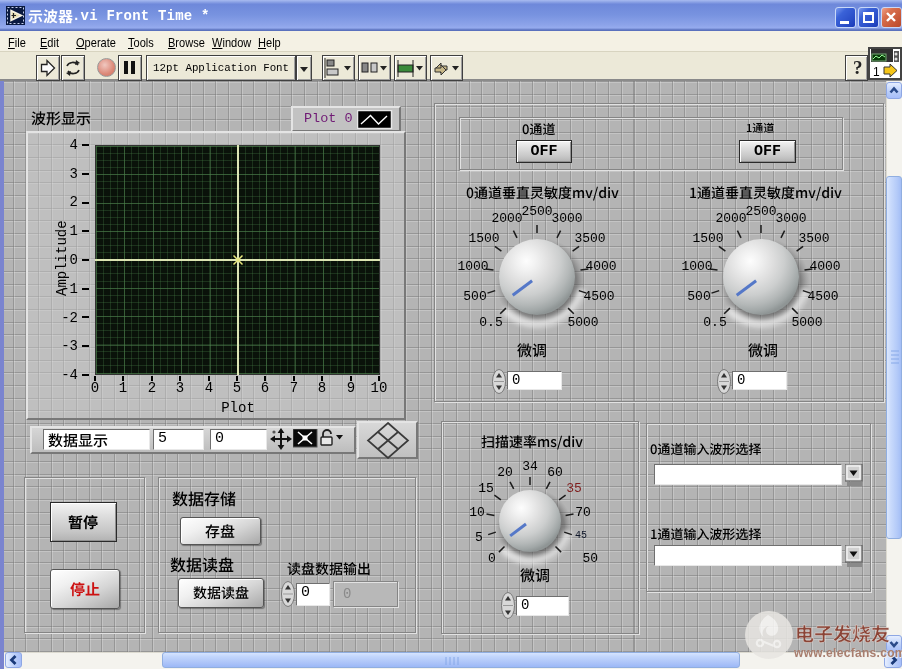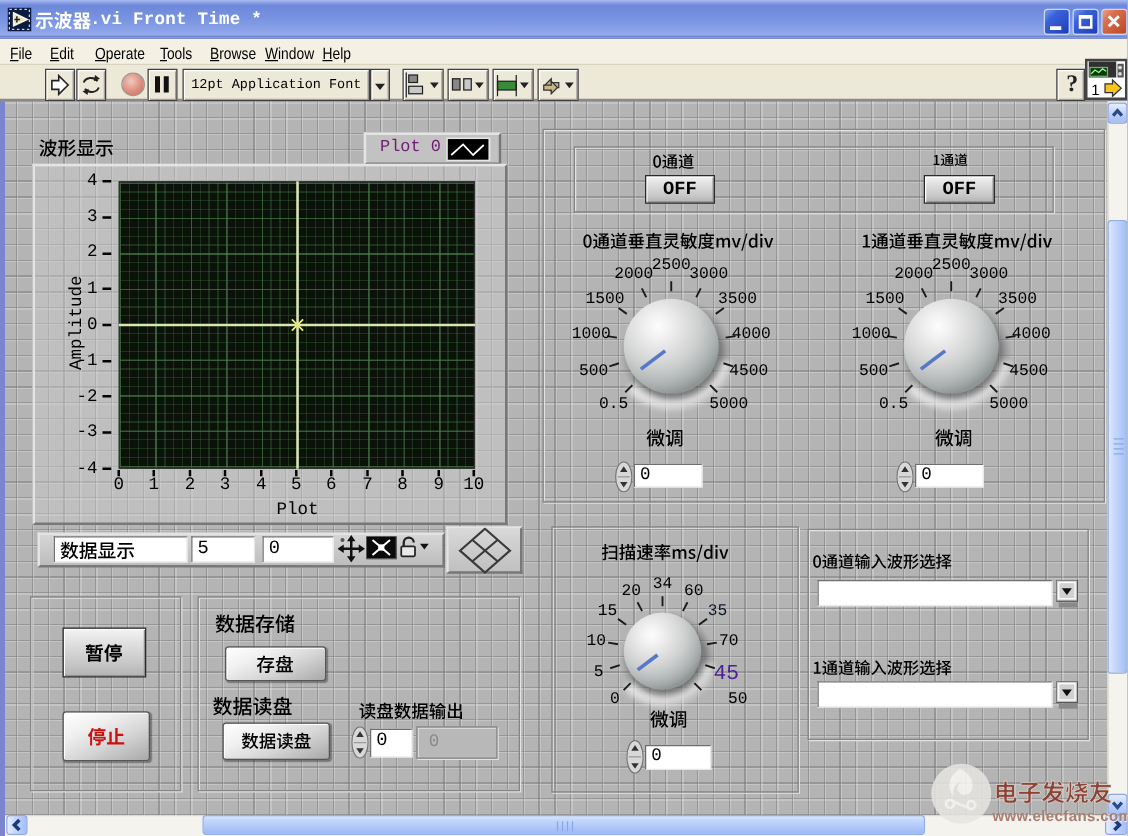--- a/index.html
+++ b/index.html
@@ -421,23 +421,23 @@
 <circle cx="74.0" cy="74.0" r="31" fill="url(#ball530)"></circle>
 <path d="M70.0 77.0 L54.2 88.9" stroke="#5578c8" stroke-width="3"></path>
 </svg>
 <div class="abs mono" style="left:462px;top:551px;width:60px;text-align:center;font-size:13px;color:#000">0</div>
 <div class="abs mono" style="left:449px;top:530px;width:60px;text-align:center;font-size:13px;color:#000">5</div>
 <div class="abs mono" style="left:447px;top:505px;width:60px;text-align:center;font-size:13px;color:#000">10</div>
 <div class="abs mono" style="left:456px;top:481px;width:60px;text-align:center;font-size:13px;color:#000">15</div>
 <div class="abs mono" style="left:475px;top:465px;width:60px;text-align:center;font-size:13px;color:#000">20</div>
 <div class="abs mono" style="left:500px;top:459px;width:60px;text-align:center;font-size:13px;color:#000">34</div>
 <div class="abs mono" style="left:525px;top:465px;width:60px;text-align:center;font-size:13px;color:#000">60</div>
-<div class="abs mono" style="left:544px;top:481px;width:60px;text-align:center;font-size:13px;color:#0f172a">35</div>
+<div class="abs mono" style="left:544px;top:481px;width:60px;text-align:center;font-size:13px;color:#7f1d1d">35</div>
 <div class="abs mono" style="left:553px;top:505px;width:60px;text-align:center;font-size:13px;color:#000">70</div>
-<div class="abs mono" style="left:551px;top:530px;width:60px;text-align:center;font-size:17px;color:#4c1d95">45</div>
+<div class="abs mono" style="left:551px;top:530px;width:60px;text-align:center;font-size:10px;color:#0f172a">45</div>
 <div class="abs mono" style="left:538px;top:551px;width:60px;text-align:right;font-size:13px;color:#000">50</div>
 <svg style="position:absolute;left:520.0px;top:566.0px;overflow:visible" width="32" height="20">
     <path transform="translate(0,15.0)" d="M2.9 -12.7C2.4 -11.7 1.3 -10.5 0.4 -9.7C0.6 -9.5 0.9 -8.9 1.1 -8.7C2.2 -9.6 3.4 -10.9 4.2 -12.2ZM4.9 -4.8V-3.1C4.9 -2.1 4.8 -0.8 3.8 0.2C4.1 0.4 4.6 0.9 4.7 1.2C5.8 -0.0 6.1 -1.8 6.1 -3.1V-3.7H7.7V-2.3C7.7 -1.7 7.5 -1.4 7.3 -1.3C7.5 -1.0 7.7 -0.4 7.8 -0.1C8.0 -0.4 8.3 -0.7 10.2 -1.9C10.1 -2.2 10.0 -2.6 9.9 -2.9L8.8 -2.3V-4.8ZM11.2 -8.4H12.7C12.5 -6.8 12.3 -5.3 11.8 -4.1C11.5 -5.2 11.2 -6.5 11.0 -7.9ZM4.3 -6.8V-5.6H9.3V-5.9C9.5 -5.6 9.7 -5.3 9.9 -5.2C10.0 -5.4 10.2 -5.7 10.3 -6.0C10.5 -4.7 10.8 -3.6 11.2 -2.6C10.5 -1.4 9.7 -0.4 8.5 0.3C8.8 0.5 9.2 1.0 9.3 1.3C10.3 0.6 11.1 -0.2 11.8 -1.2C12.3 -0.2 12.9 0.6 13.7 1.2C13.9 0.9 14.3 0.3 14.6 0.1C13.7 -0.5 13.0 -1.4 12.5 -2.5C13.2 -4.1 13.7 -6.1 13.9 -8.4H14.5V-9.6H11.5C11.7 -10.5 11.8 -11.5 11.9 -12.4L10.6 -12.6C10.4 -10.5 10.0 -8.3 9.2 -6.8ZM4.5 -11.4V-7.7H9.3V-11.4H8.3V-8.9H7.4V-12.7H6.4V-8.9H5.4V-11.4ZM3.2 -9.6C2.4 -8.1 1.3 -6.5 0.2 -5.4C0.4 -5.1 0.9 -4.5 1.0 -4.2C1.4 -4.5 1.7 -5.0 2.1 -5.5V1.2H3.4V-7.3C3.8 -7.9 4.1 -8.5 4.4 -9.2Z M16.4 -11.5C17.2 -10.8 18.3 -9.8 18.7 -9.1L19.7 -10.1C19.2 -10.8 18.1 -11.7 17.3 -12.4ZM15.6 -8.0V-6.6H17.6V-1.8C17.6 -1.0 17.0 -0.3 16.7 -0.0C16.9 0.2 17.4 0.6 17.6 0.9C17.8 0.6 18.1 0.3 20.1 -1.3C19.9 -0.7 19.6 -0.1 19.2 0.5C19.5 0.6 20.0 1.0 20.2 1.3C21.7 -0.8 21.9 -4.0 21.9 -6.3V-10.8H27.7V-0.3C27.7 -0.1 27.6 -0.0 27.4 -0.0C27.1 -0.0 26.5 -0.0 25.8 -0.1C25.9 0.3 26.1 0.9 26.2 1.2C27.2 1.2 27.9 1.2 28.3 1.0C28.8 0.8 28.9 0.4 28.9 -0.3V-12.0H20.7V-6.3C20.7 -5.0 20.6 -3.4 20.3 -1.9C20.1 -2.2 20.0 -2.5 19.9 -2.8L18.9 -2.0V-8.0ZM24.2 -10.4V-9.3H22.8V-8.2H24.2V-6.9H22.4V-5.9H27.2V-6.9H25.3V-8.2H26.8V-9.3H25.3V-10.4ZM22.7 -4.8V-0.5H23.7V-1.2H26.7V-4.8ZM23.7 -3.8H25.7V-2.2H23.7Z" fill="#000"></path>
   </svg>
 <svg class="abs" style="left:501px;top:592px" width="14" height="27">
 <ellipse cx="7.0" cy="13.5" rx="6.5" ry="13.0" fill="#d8d8d8" stroke="#777"></ellipse>
 <path d="M7.0 4 l3 4.5 -6 0 z" fill="#333"></path>
     <path d="M7.0 23 l3 -4.5 -6 0 z" fill="#333"></path>
 <path d="M2 13.5 L12 13.5" stroke="#999"></path>
   </svg>

